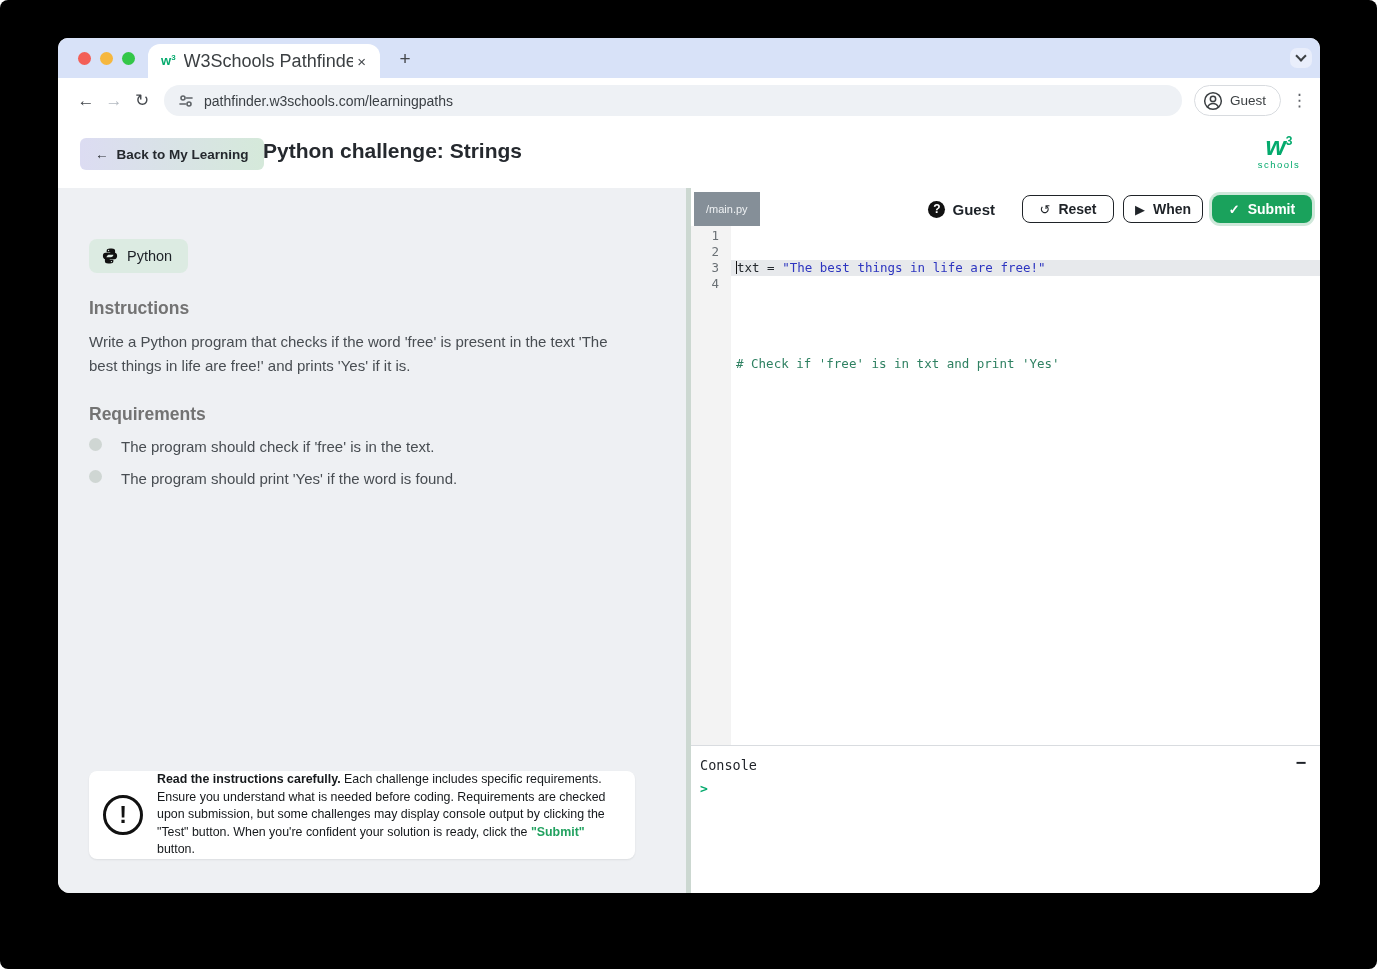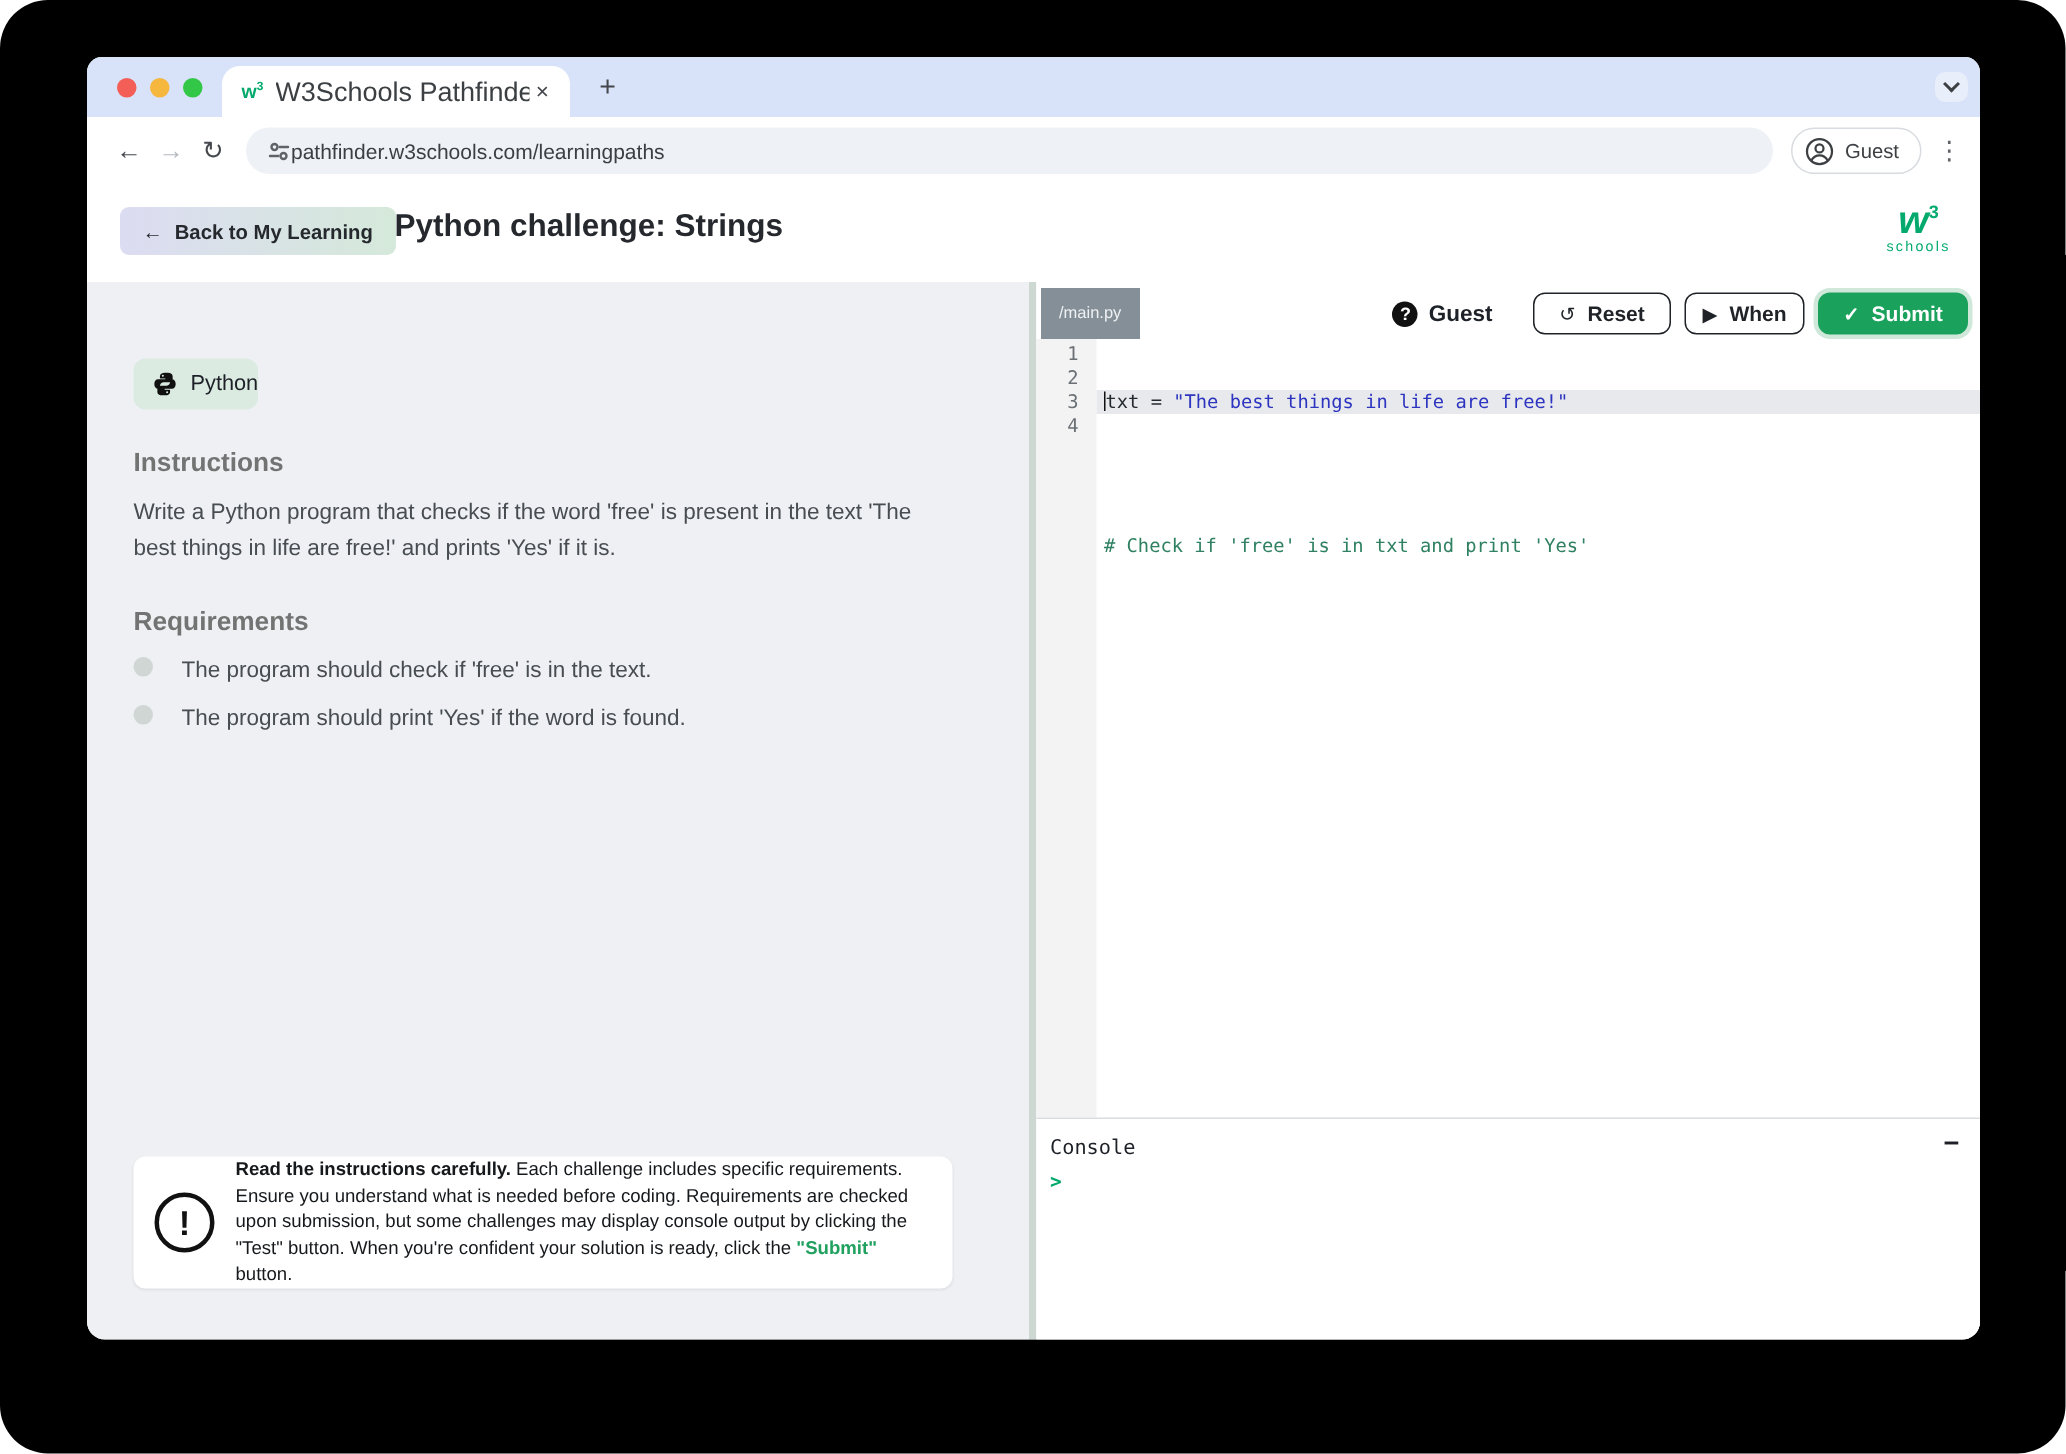--- a/index.html
+++ b/index.html
@@ -1,19 +1,19 @@
 <!DOCTYPE html>
 <html><head>
 <meta charset="utf-8">
 <style>
   * { box-sizing: border-box; margin: 0; padding: 0; }
   html,body { width:1377px; height:969px; background:#fff; overflow:hidden;
               font-family:"Liberation Sans", sans-serif; }
   .frame { position:absolute; left:0; top:0; width:1377px; height:969px;
-           background:#000; border-radius:32px; }
+           background:#000; border-radius:8px; }
   .window { position:absolute; left:58px; top:38px; width:1262px; height:855px;
             background:#fff; border-radius:10px 10px 12px 12px; overflow:hidden; }
 
   
   .tabstrip { position:relative; height:40px; background:#d8e2f8; display:flex; align-items:flex-end; }
   .lights { position:absolute; left:20px; top:14px; display:flex; gap:9px; }
   .light { width:13px; height:13px; border-radius:50%; }
   .light.red { background:#f35f57; } .light.yellow { background:#f6b73e; } .light.green { background:#33c748; }
   .tab { position:absolute; left:90px; top:6px; width:232px; height:34px; background:#fff;
          border-radius:12px 12px 0 0; display:flex; align-items:center; padding:0 10px 0 13px; }
@@ -27,21 +27,21 @@
                    border-radius:7px; display:flex; align-items:center; justify-content:center; }
   .chev { width:8px; height:8px; border-right:2px solid #3c4043; border-bottom:2px solid #3c4043;
           transform:rotate(45deg); margin-top:-4px; }
 
   
   .chrome-bar { height:45px; background:#fff; display:flex; align-items:center; padding:0 12px 0 14px; }
   .nav-ic { font-size:17px; color:#45494e; width:28px; text-align:center; }
   .nav-ic.disabled { color:#b4bac1; }
   .urlbar { flex:1; height:31px; background:#eef1f5; border-radius:16px; margin:0 12px 0 8px;
             display:flex; align-items:center; padding:0 14px; }
-  .url-text { font-size:14px; color:#3a3f44; }
+  .url-text { font-size:14px; color:#3a3f44; margin-left:10px; }
   .guest { height:31px; border:1px solid #d8dbdf; border-radius:16px; display:flex; align-items:center;
            gap:7px; padding:0 14px 0 8px; color:#3c4043; font-size:13.5px; }
   .kebab { font-size:17px; color:#5f6368; margin-left:10px; letter-spacing:0; }
 
   
   .page-header { position:relative; height:65px; background:#fff; }
   .back-pill { position:absolute; left:22px; top:15px; height:32px; padding:0 15px; border-radius:6px;
                background:linear-gradient(90deg,#dcdcf2 0%, #d5e9da 100%);
                display:flex; align-items:center; gap:8px; font-size:13.5px; font-weight:bold; color:#25292e; }
   .page-title { position:absolute; left:205px; top:16px; font-size:21px; font-weight:bold; color:#25292e; }
@@ -50,21 +50,21 @@
   .logo .mark sup { font-size:12px; font-style:normal; }
   .logo .word { font-size:9.5px; letter-spacing:1.5px; margin-top:1px; }
 
   
   .content { position:absolute; left:0; top:150px; width:1262px; height:705px; display:flex; }
   .left-panel { position:relative; width:628px; background:#eef0f3; }
   .divider { width:5px; background:#ccd8d1; }
   .editor-panel { position:relative; width:629px; background:#fff; }
 
   
-  .lang-badge { position:absolute; left:31px; top:51px; height:34px; padding:0 0 0 12px;
+  .lang-badge { position:absolute; left:31px; top:51px; height:34px; padding:0 16px 0 12px;
                 background:#dcebe2; border-radius:8px; display:flex; align-items:center; gap:8px;
                 font-size:14.5px; color:#1d2127; }
   .h2 { font-size:17.5px; font-weight:bold; color:#737373; }
   .instructions-h { position:absolute; left:31px; top:110px; }
   .instructions-p { position:absolute; left:31px; top:142px; width:535px; font-size:15px;
                     line-height:24px; color:#484d52; }
   .requirements-h { position:absolute; left:31px; top:216px; }
   .req-row { position:absolute; left:31px; display:flex; align-items:flex-start; gap:19px;
              font-size:15px; color:#484d52; }
   .req-row.r1 { top:250px; } .req-row.r2 { top:282px; }

